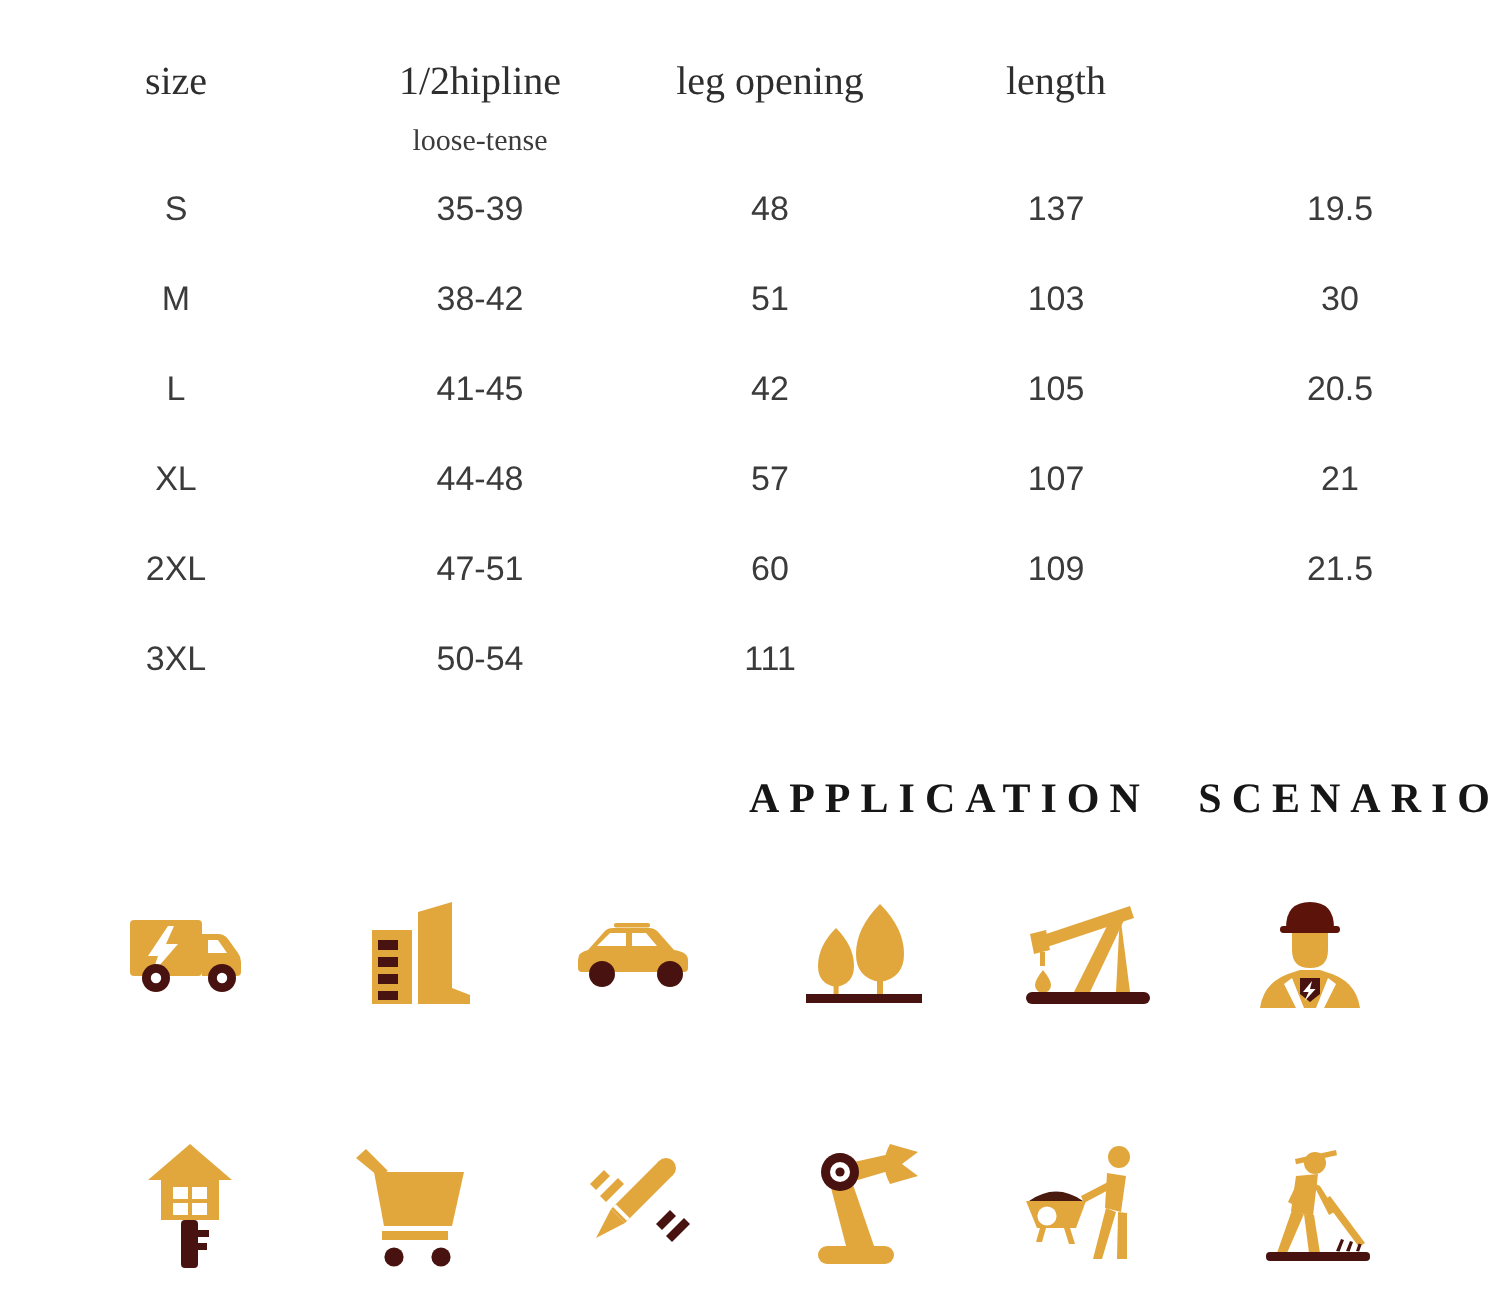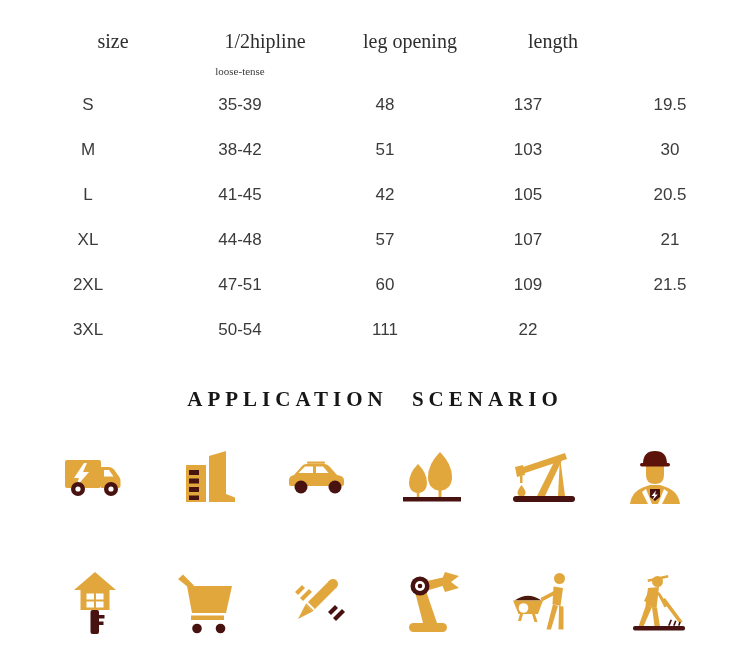--- a/index.html
+++ b/index.html
@@ -2,28 +2,28 @@
 <html style="--gold: #E2A73C; --maroon: #47120F; --helmet: #5C130A; --load: #4A1A0E; --table-text: #3B3B3B; --header-text: #2E2E2E; --title-text: #161616;"><head>
 <meta charset="utf-8">
 <style>
   html,body{margin:0;padding:0;}
   body{width:750px;height:652px;background:#ffffff;overflow:hidden;}
   .page{width:750px;height:652px;position:relative;}
 
   
   .size-table{padding-top:22px;}
   .trow{display:grid;grid-template-columns:176px 128px 162px 124px 160px;align-items:center;text-align:center;}
-  .thead{height:38px;margin-left:25px;}
+  .thead{height:38px;}
   .thead .cell{font-family:"Liberation Serif",serif;font-size:20px;color:var(--header-text);}
   .subrow{height:22px;}
-  .subrow .cell{grid-column:2;font-family:"Liberation Serif",serif;font-size:11px;color:var(--table-text);}
+  .subrow .cell{grid-column:2;font-family:"Liberation Serif",serif;font-size:15px;color:var(--table-text);}
   .drow{height:45px;font-family:"Liberation Sans",sans-serif;font-size:17px;color:var(--table-text);}
 
   
-  .title{margin-top:34px;height:26px;line-height:26px;text-align:center;
+  .title{margin-top:34px;height:26px;line-height:26px;text-align:right;
          font-family:"Liberation Serif",serif;font-weight:700;font-size:21px;
          letter-spacing:5px;word-spacing:14px;color:var(--title-text);}
 
   
   .icons{margin:26px 0 0 39px;width:672px;display:grid;
          grid-template-columns:repeat(6,112px);row-gap:40px;}
   .icon-cell{height:84px;display:flex;align-items:center;justify-content:center;}
   .icon-cell svg{display:block;}
   .g{fill:var(--gold);}
   .m{fill:var(--maroon);}
@@ -79,21 +79,20 @@
           <div class="cell">2XL</div>
           <div class="cell">47-51</div>
           <div class="cell">60</div>
           <div class="cell">109</div>
           <div class="cell">21.5</div>
         </div>
         <div class="trow drow">
           <div class="cell">3XL</div>
           <div class="cell">50-54</div>
           <div class="cell">111</div>
-          <div class="cell">22</div>
         </div>
       </div>
   </div>
 
   <div class="title">APPLICATION SCENARIO</div>
 
   <div class="icons">
 
     <div class="icon-cell">
       <svg width="76" height="72" viewBox="0 0 72 72">

